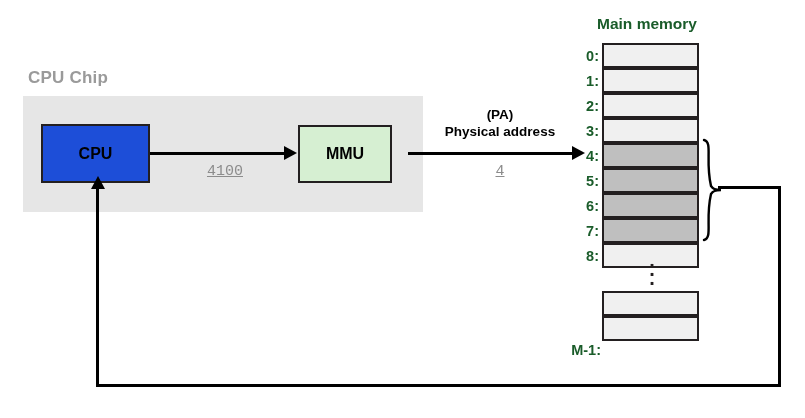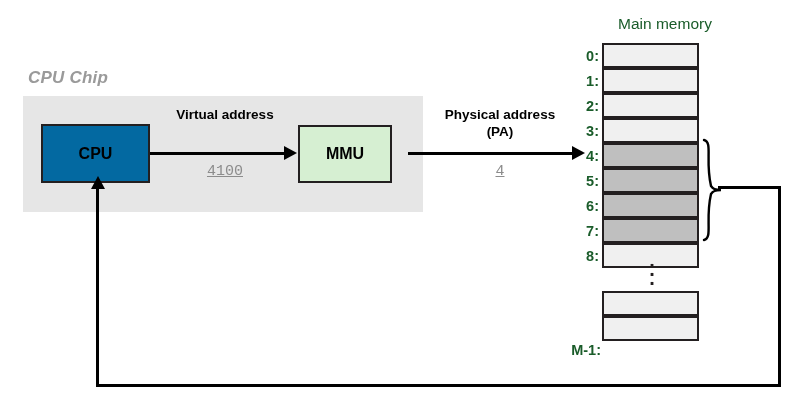--- a/index.html
+++ b/index.html
@@ -25,21 +25,20 @@
     width: 400px;
     height: 116px;
     background: #e6e6e6;
   }
   #cpu-chip-label {
     position: absolute;
     left: 28px;
     top: 68px;
     font-size: 17px;
     font-weight: bold;
-    font-style: italic;
     color: #9a9a9a;
     letter-spacing: 0.2px;
     white-space: nowrap;
   }
 
   
   .unit-box {
     position: absolute;
     border: 2px solid #231f20;
     box-sizing: border-box;
@@ -48,21 +47,21 @@
     justify-content: center;
     font-size: 16px;
     font-weight: bold;
     color: #000000;
   }
   #cpu-box {
     left: 41px;
     top: 124px;
     width: 109px;
     height: 59px;
-    background: #0369a1;
+    background: #1d4ed8;
   }
   #mmu-box {
     left: 298px;
     top: 125px;
     width: 94px;
     height: 58px;
     background: #d6efd2;
   }
 
   
@@ -86,26 +85,26 @@
     color: #8c8c8c;
     white-space: nowrap;
     text-decoration: underline;
   }
   #va-value { left: 152px; top: 163px; width: 146px; }
   #pa-value { left: 420px; top: 163px; width: 160px; }
 
   
   #main-memory-title {
     position: absolute;
-    left: 600px;
+    left: 582px;
     top: 15px;
     width: 130px;
     text-align: center;
     font-size: 15.5px;
-    font-weight: normal;
+    font-weight: bold;
     color: #1a5c2a;
     white-space: nowrap;
   }
   .mem-cell {
     position: absolute;
     left: 602px;
     width: 97px;
     height: 25px;
     box-sizing: border-box;
     border: 2px solid #231f20;
@@ -207,29 +206,28 @@
   <div id="cpu-chip-label">CPU Chip</div>
   <div id="cpu-chip-box"></div>
 
   <div id="cpu-box" class="unit-box">CPU</div>
 
   <div id="mmu-box" class="unit-box">MMU</div>
 
   <div id="va-line" class="hline"></div>
   <div id="va-arrowhead" class="arrowhead-right"></div>
   <div id="va-label" class="edge-label">
-    <div>Virtual address</div>
   </div>
   <div id="va-value" class="edge-value">4100</div>
 
   <div id="pa-line" class="hline"></div>
   <div id="pa-arrowhead" class="arrowhead-right"></div>
   <div id="pa-label" class="edge-label">
+    <div>(PA)</div>
     <div>Physical address</div>
-    <div>(PA)</div>
   </div>
   <div id="pa-value" class="edge-value">4</div>
 
   <div id="main-memory-title">Main memory</div>
 
   <div id="memory-cells">
       <div class="mem-cell" style="top: 43px;"></div>
       <div class="mem-label" style="top: 48px; left: 545px;">0:</div>
       <div class="mem-cell" style="top: 68px;"></div>
       <div class="mem-label" style="top: 73px; left: 545px;">1:</div>

